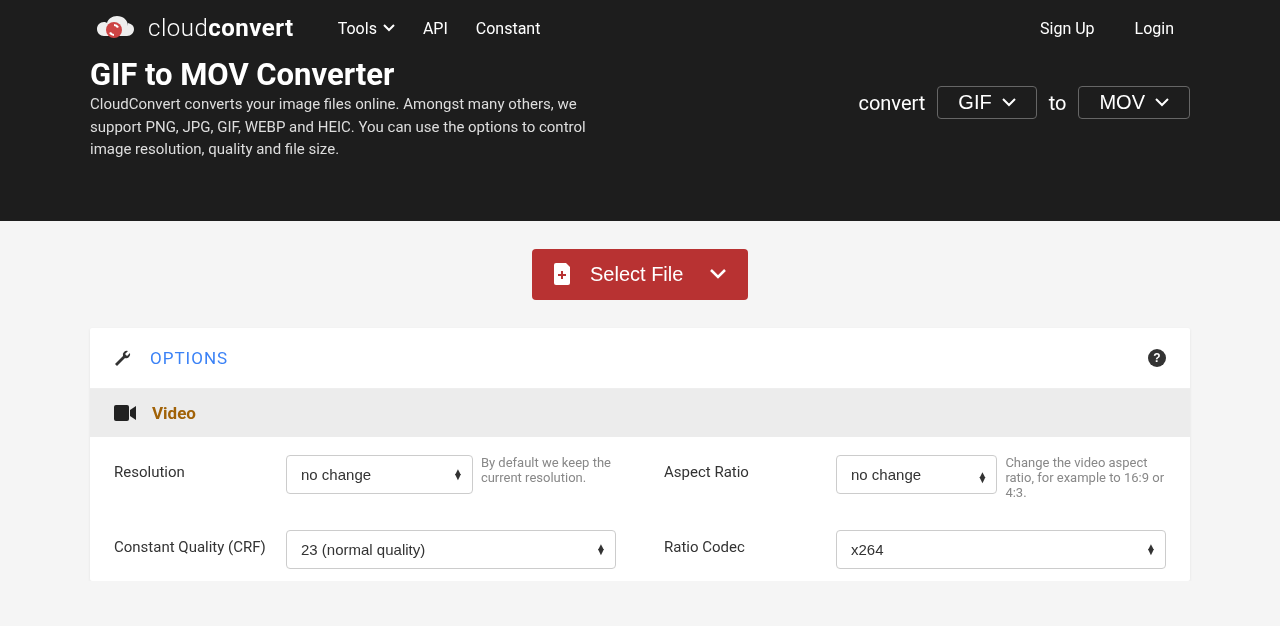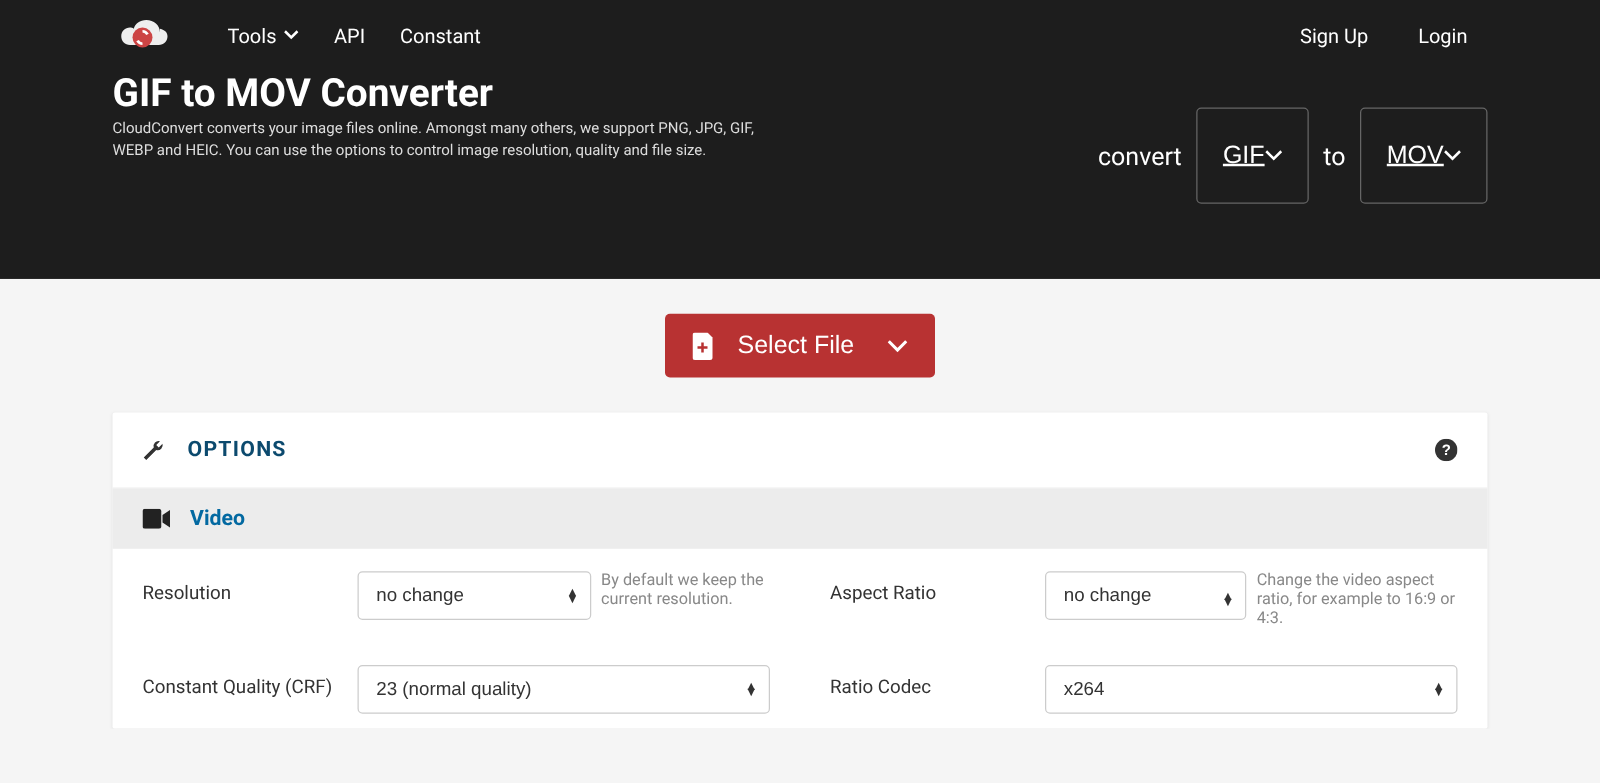--- a/index.html
+++ b/index.html
@@ -12,40 +12,40 @@
     .logo-text { font-size: 24px; font-weight: 300; color: #fff; letter-spacing: 0.5px; }
     .logo-text b { font-weight: 700; }
     .nav-links { display: flex; gap: 28px; margin-left: 44px; align-items: center; }
     .nav-item { color: #fff; font-size: 16px; display: flex; align-items: center; gap: 6px; cursor: pointer; }
     .nav-right { margin-left: auto; display: flex; gap: 40px; margin-right: 16px; }
     
     .hero { background: #1d1d1d; color: #fff; padding: 0 0 60px 0; }
     .hero-inner { max-width: 1100px; margin: 0 auto; display: flex; justify-content: space-between; align-items: flex-start; }
     .hero-left { max-width: 540px; }
     .hero-title { font-size: 31px; font-weight: 700; }
-    .hero-desc { font-size: 12px; line-height: 1.5; color: #ddd; }
+    .hero-desc { font-size: 15px; line-height: 1.5; color: #ddd; }
     .hero-right { display: flex; align-items: center; gap: 12px; margin-top: 30px; }
     .hero-label { font-size: 20px; color: #fff; }
-    .fmt-btn { background: transparent; border: 1px solid #666; color: #fff; padding: 26px 20px; font-size: 20px; display: flex; align-items: center; gap: 0; cursor: pointer; border-radius: 4px; text-decoration: underline; }
+    .fmt-btn { background: transparent; border: 1px solid #666; color: #fff; padding: 4px 20px; font-size: 20px; display: flex; align-items: center; gap: 10px; cursor: pointer; border-radius: 4px; }
     
     .main { max-width: 1100px; margin: 0 auto; padding-top: 28px; }
     .select-file-wrap { display: flex; justify-content: center; margin-bottom: 28px; }
     .select-file-btn { background: #b83232; color: #fff; border: none; padding: 14px 22px; font-size: 20px; display: flex; align-items: center; gap: 18px; cursor: pointer; border-radius: 4px; min-width: 216px; }
     .select-file-btn .sf-icon { display: inline-flex; }
     .select-file-btn .sf-label { flex: 0; white-space: nowrap; }
     .select-file-btn .sf-chevron { margin-left: auto; }
     
     .panel { background: #fff; border-radius: 2px; box-shadow: 0 1px 3px rgba(0,0,0,0.08); }
     .panel-header { display: flex; align-items: center; padding: 20px 24px; border-bottom: 1px solid #eee; }
     .panel-header-left { display: flex; align-items: center; gap: 18px; }
-    .panel-title { font-size: 17px; font-weight: 700; letter-spacing: 1px; color: #0c4a6e; }
+    .panel-title { font-size: 17px; font-weight: 400; letter-spacing: 1px; color: #3b82f6; }
     .help-icon { margin-left: auto; color: #555; cursor: pointer; }
     
     .section-header { background: #ececec; padding: 14px 24px; display: flex; align-items: center; gap: 16px; }
-    .section-title { font-size: 17px; font-weight: 700; color: #0369a1; }
+    .section-title { font-size: 17px; font-weight: 700; color: #a16207; }
     
     .options-grid { display: grid; grid-template-columns: 1fr 1fr; }
     .option-row { padding: 18px 24px 12px 24px; display: grid; grid-template-columns: 170px 1fr; gap: 2px; align-items: flex-start; }
     .option-label { font-size: 15px; color: #333; padding-top: 8px; }
     .option-control { display: flex; flex-direction: row; gap: 8px; }
     .select-box { position: relative; width: 100%; }
     .select-box select { width: 100%; padding: 10px 36px 10px 14px; font-size: 15px; border: 1px solid #ccc; border-radius: 4px; background: #fff; appearance: none; cursor: pointer; color: #333; }
     .select-arrows { position: absolute; right: 10px; top: 50%; transform: translateY(-50%); pointer-events: none; color: #333; display: flex; flex-direction: column; line-height: 0.5; font-size: 10px; }
     .help-text { font-size: 13px; color: #888; }
     
@@ -58,20 +58,21 @@
 <div class="header-dark">
   <div class="nav">
     <div class="logo">
       <span class="logo-icon">
         <svg width="48" height="32" viewBox="0 0 48 32">
             <path d="M38 14c0-6-5-10-11-10-5 0-9 3-10 7-1-1-2-1-3-1-4 0-7 3-7 7s3 7 7 7h23c4 0 7-3 7-7 0-3-2-5-6-6z" fill="#eee"></path>
             <circle cx="24" cy="18" r="8" fill="#c44"></circle>
             <path d="M24 12 a6 6 0 0 1 5 3 l-2 1 a4 4 0 0 0 -3 -2 z M24 24 a6 6 0 0 1 -5 -3 l2 -1 a4 4 0 0 0 3 2 z" fill="#fff"></path>
           </svg>
       </span>
+      <span class="logo-text"><span>cloud</span><b>convert</b></span>
     </div>
     <div class="nav-links">
       <div class="nav-item">
         <span>Tools</span>
         <span class="chev">
           <svg width="12" height="8" viewBox="0 0 12 8">
               <path d="M1 1l5 5 5-5" stroke="#fff" stroke-width="2" fill="none"></path>
             </svg>
         </span>
       </div>

